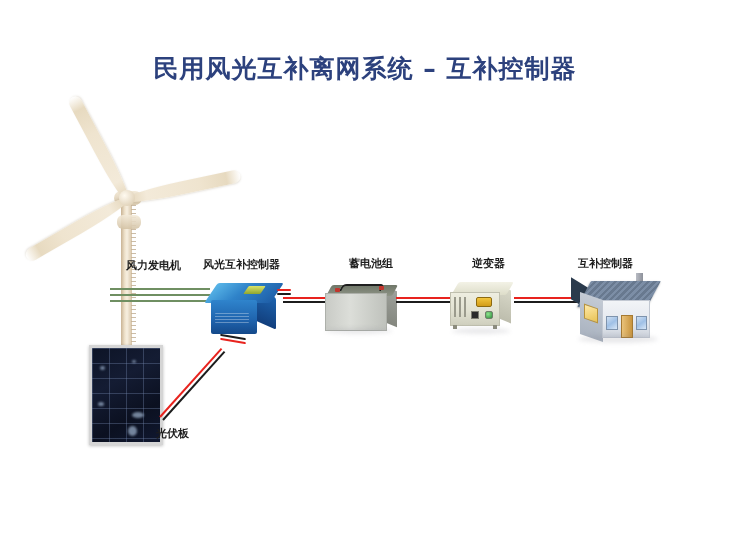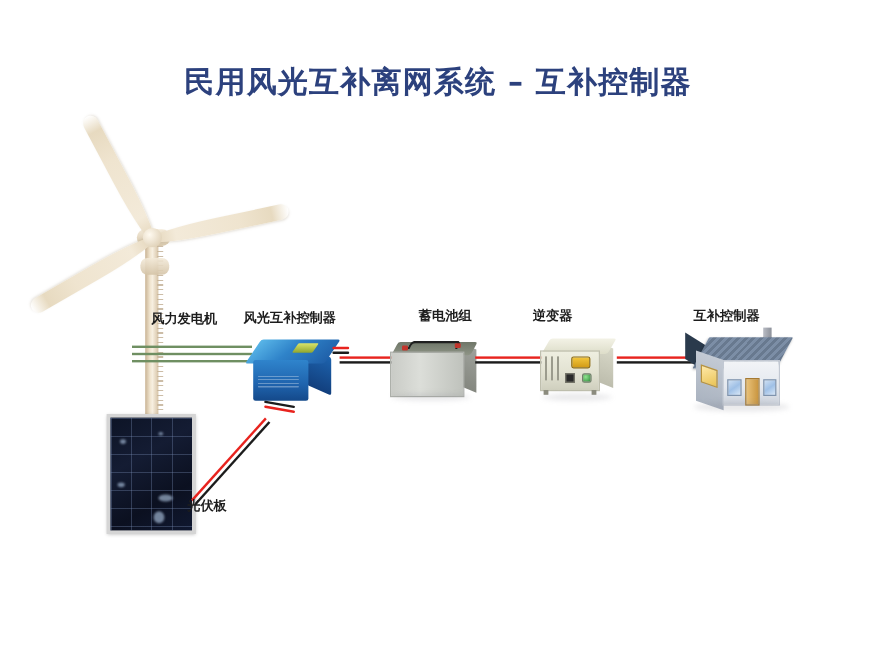--- a/index.html
+++ b/index.html
@@ -44,23 +44,23 @@
     font-size: 11px;
     font-weight: bold;
     color: #1d1d1d;
     white-space: nowrap;
     letter-spacing: 0px;
     font-family: "DejaVu Sans", "Liberation Sans", sans-serif;
   }
   .lbl-wind      { left: 126px; top: 258px; }
   .lbl-ctrl      { left: 203px; top: 257px; }
   .lbl-batt      { left: 349px; top: 256px; }
-  .lbl-inv       { left: 444px; top: 256px; }
+  .lbl-inv       { left: 472px; top: 256px; }
   .lbl-load      { left: 578px; top: 256px; }
-  .lbl-pv        { left: 156px; top: 414px; font-family: Liberation Serif, serif; }
+  .lbl-pv        { left: 156px; top: 426px; font-family: Liberation Serif, serif; }
 
   
   .cable-red {
     position: absolute;
     height: 2px;
     background: #e8231e;
   }
   .cable-blk {
     position: absolute;
     height: 2px;

